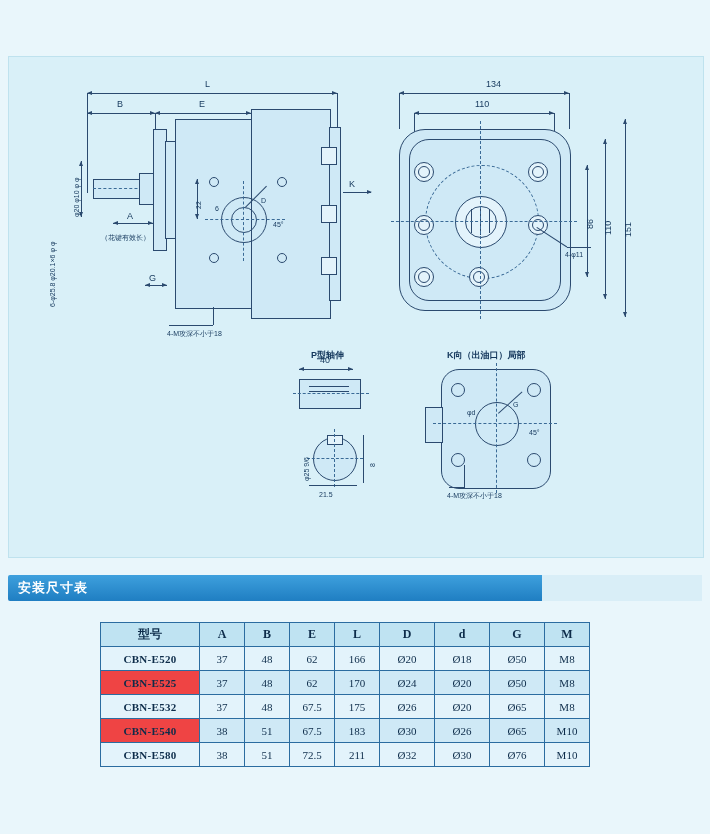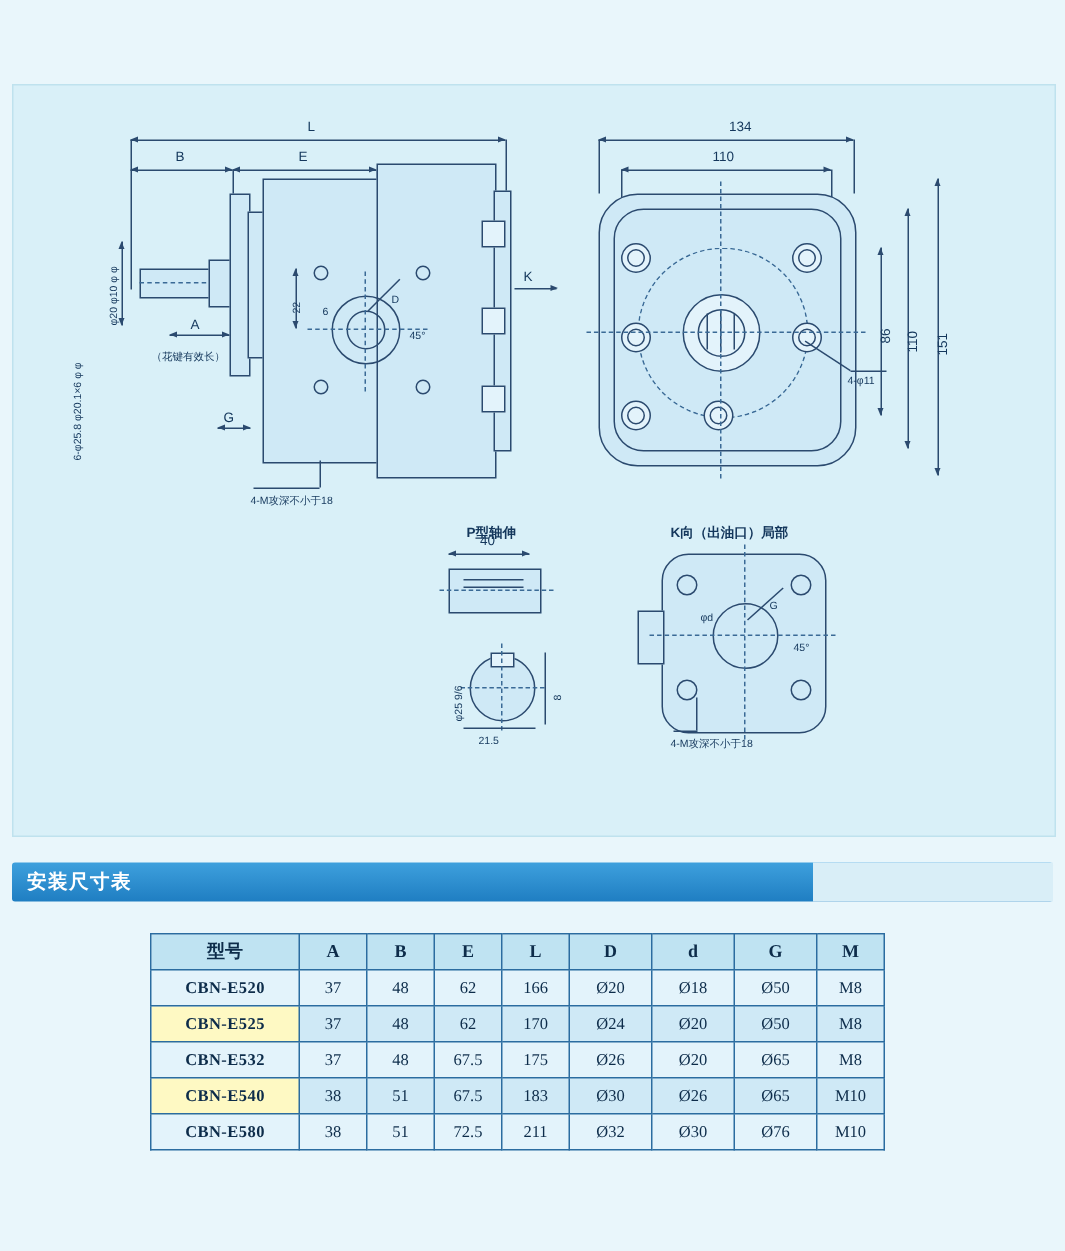--- a/index.html
+++ b/index.html
@@ -72,21 +72,21 @@
     color:#0d2c4a;
     height:21px;
     font-family:"Liberation Serif", serif;
   }
   th{background:#bfe3f2;font-weight:bold;font-size:12px;font-family:Liberation Serif, serif;}
   td.model{width:96px;font-weight:bold;letter-spacing:.3px;}
   td.num{width:42px;}
   td.d{width:52px;}
   tr.alt td{background:#cfe9f6;}
   tr td{background:#e3f3fb;}
-  tr.alt td.model{background:#fef9c3;}
+  tr.alt td.model{background:#ef4444;}
 </style>
 </head>
 <body>
 
 <div class="page">
 
 
   <div class="panel">
 
     <div class="ln hl" style="left:78px;top:36px;width:250px;"></div>

